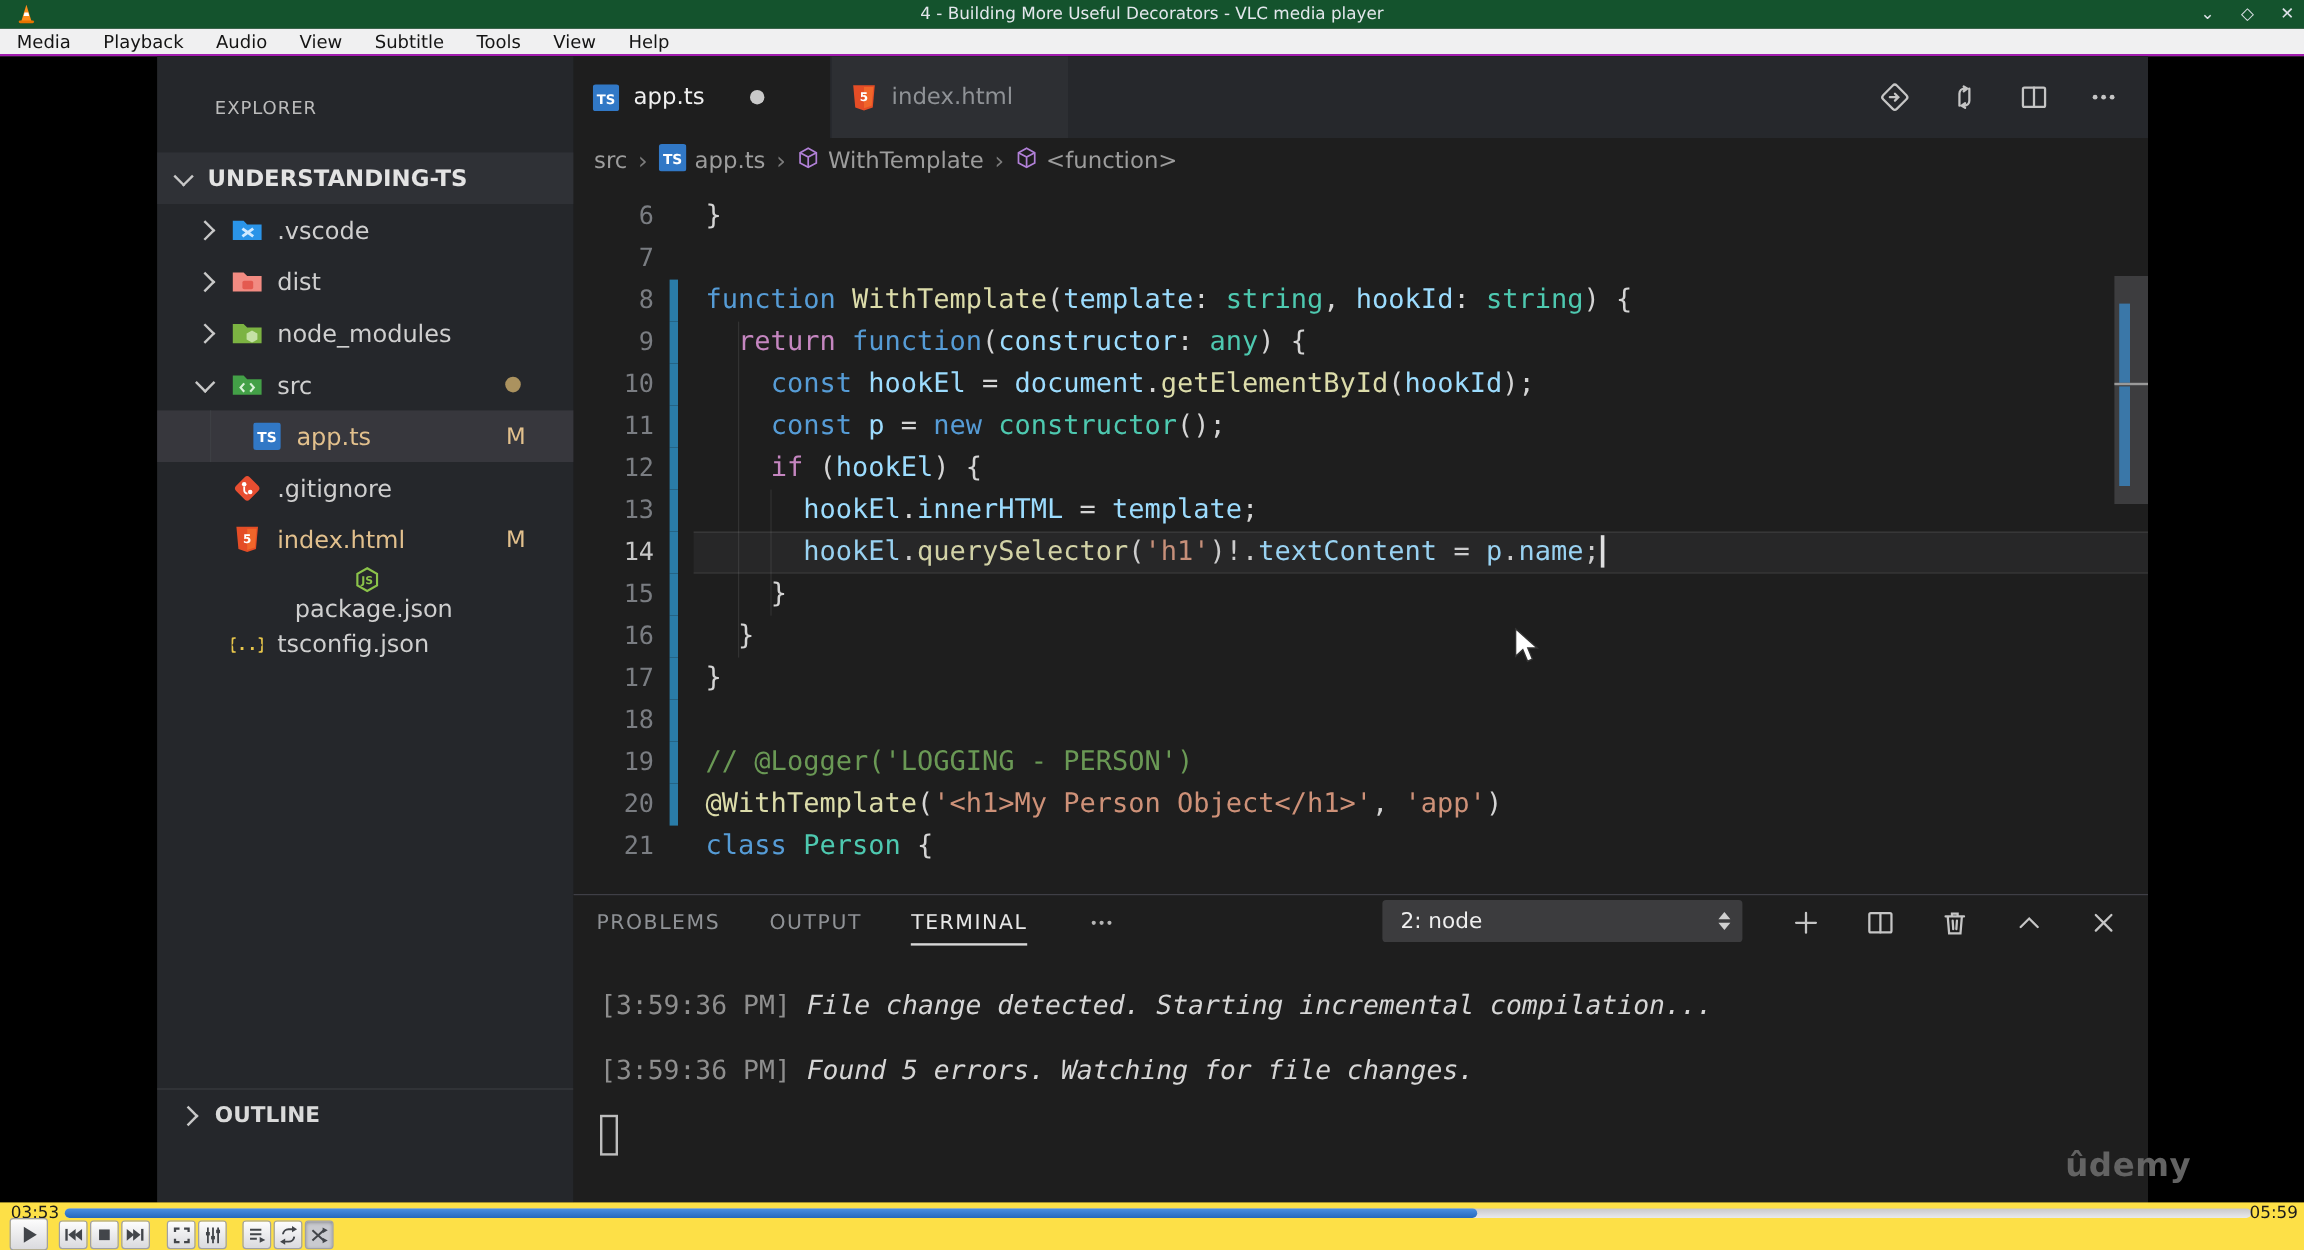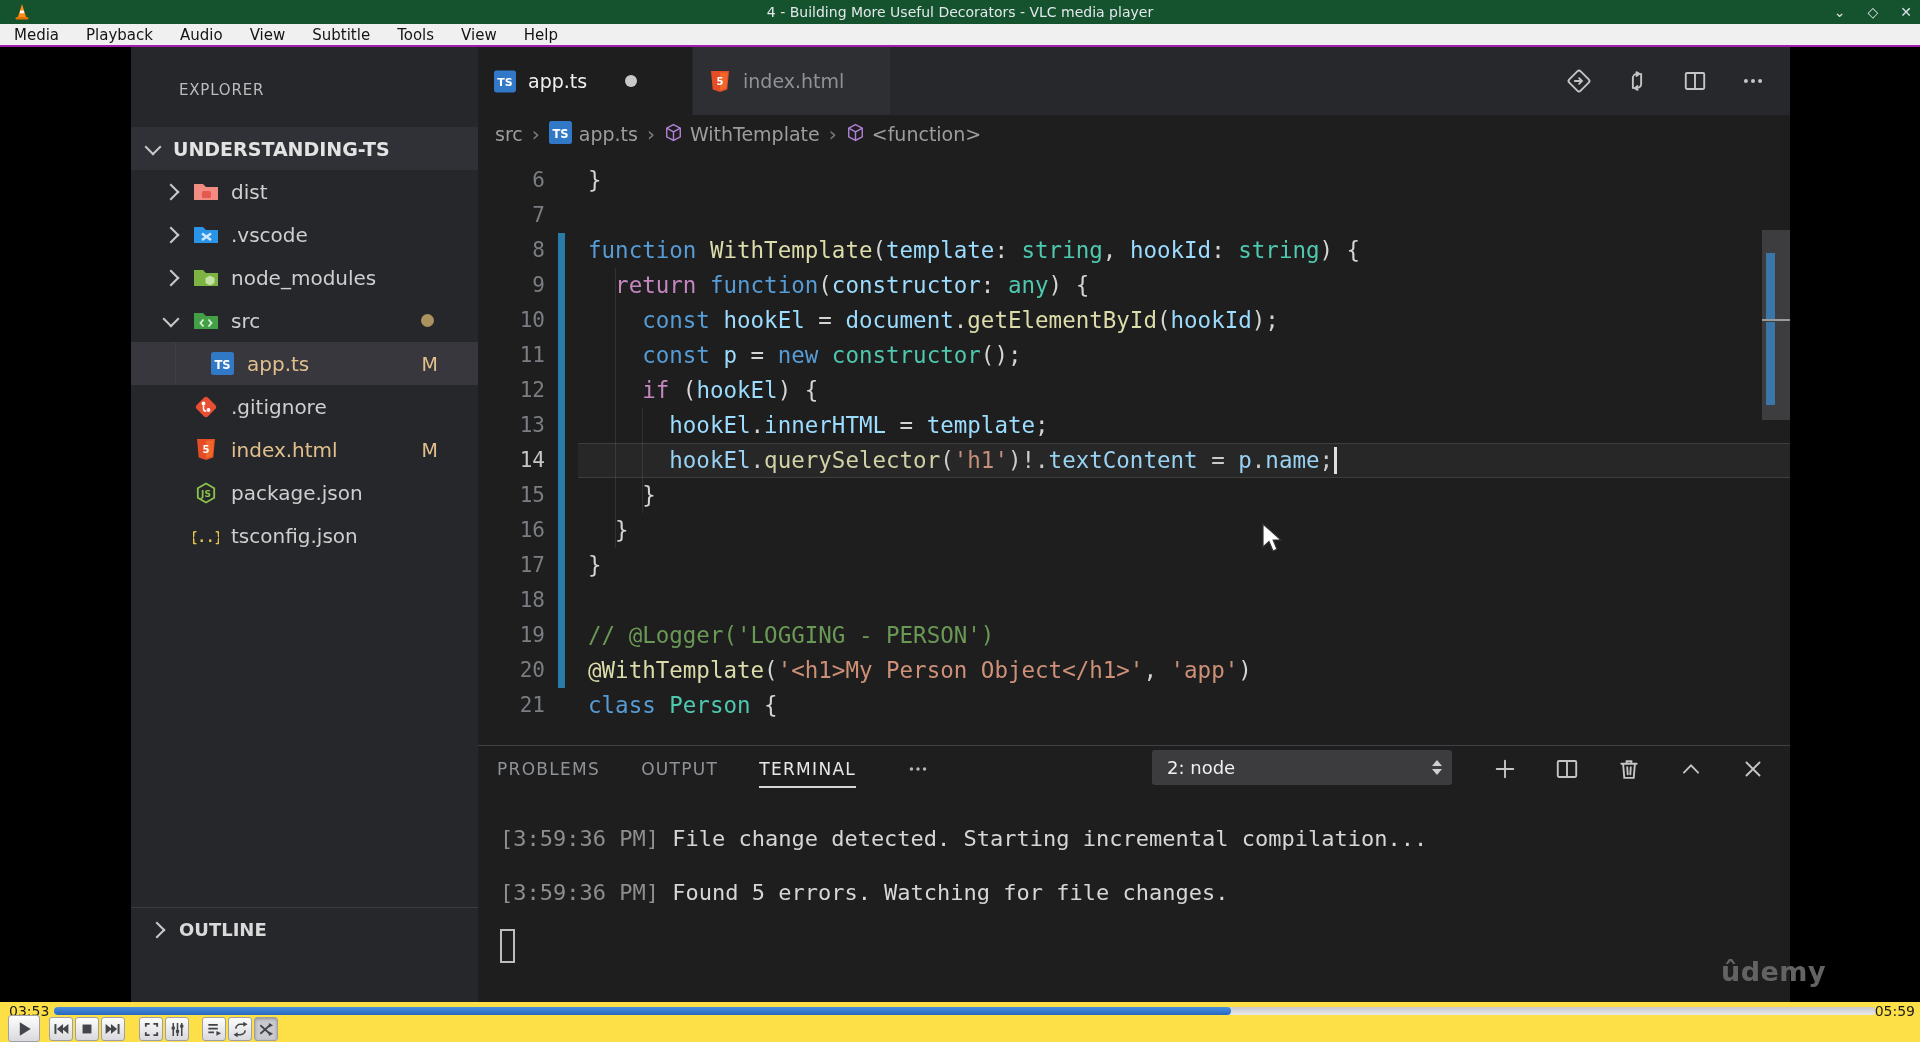--- a/index.html
+++ b/index.html
@@ -84,21 +84,21 @@
   .ptab.active::after{content:'';position:absolute;left:0;right:0;bottom:4px;height:2px;background:#d7d7d7;}
   .pmore{margin-left:8px;}
   .pdrop{position:absolute;left:674px;top:4px;width:300px;height:35px;background:#3c3c3e;border-radius:3px;color:#efefef;font-size:18px;display:flex;align-items:center;padding-left:15px;box-sizing:border-box;}
   .pdrop .arrows{position:absolute;right:10px;display:flex;flex-direction:column;gap:3px;}
   .pdrop .arrows i{width:0;height:0;border-left:5px solid transparent;border-right:5px solid transparent;}
   .pdrop .arrows i.up{border-bottom:6px solid #cfcfcf;}
   .pdrop .arrows i.dn{border-top:6px solid #cfcfcf;}
   .pactions{position:absolute;right:24px;top:0;height:46px;display:flex;align-items:center;gap:36px;}
   .termlines{position:absolute;left:22px;top:75px;font-family:"DejaVu Sans Mono","Liberation Mono",monospace;font-size:22px;}
   .tline{height:54px;line-height:36px;white-space:pre;}
-  .ttime{color:#8e8e8e;} .tmsg{color:#d6d6d6;}
+  .ttime{color:#8e8e8e;} .tmsg{color:#d6d6d6;font-style:italic;}
   .tcursor{position:absolute;left:22px;top:183px;width:15px;height:34px;border:2px solid #bdbdbd;box-sizing:border-box;}
   .watermark{position:absolute;left:1243px;top:210px;color:#636363;font-size:27px;font-weight:bold;letter-spacing:.5px;}
 
   
   .mouse{position:absolute;left:1262px;top:476px;width:22px;height:32px;pointer-events:none;}
 
   
   .controls{position:absolute;left:0;top:1002px;width:1920px;height:40px;background:#fde047;}
   .t-elapsed{position:absolute;left:9px;top:1px;font-size:14px;color:#1c1c1c;}
   .t-total{position:absolute;right:5px;top:1px;font-size:14px;color:#1c1c1c;}
@@ -149,37 +149,37 @@
           <span class="chev d"></span>
           <span>UNDERSTANDING-TS</span>
         </div>
         <div class="tree">
             <div class="trow" style="padding-left: 14px;">
               <span class="chevslot">
                 <span class="chev r"></span>
               </span>
               <span class="ficon">
                 <svg width="26" height="22" viewBox="0 0 26 22">
+                  <path d="M1 3h9l3 3h12v13H1z" fill="#2a94e8"></path>
+                  <path d="M9 9.5l9 6.5m0-6.5L9 16" stroke="#cfe9ff" stroke-width="2.4"></path>
+                </svg>
+              </span>
+              <span class="tlabel">.vscode</span>
+            </div>
+            <div class="trow" style="padding-left: 14px;">
+              <span class="chevslot">
+                <span class="chev r"></span>
+              </span>
+              <span class="ficon">
+                <svg width="26" height="22" viewBox="0 0 26 22">
                   <path d="M1 3h9l3 3h12v13H1z" fill="#f28b82"></path>
                   <rect x="9" y="10" width="9" height="7" rx="1.5" fill="#e45a50"></rect>
                 </svg>
               </span>
               <span class="tlabel">dist</span>
-            </div>
-            <div class="trow" style="padding-left: 14px;">
-              <span class="chevslot">
-                <span class="chev r"></span>
-              </span>
-              <span class="ficon">
-                <svg width="26" height="22" viewBox="0 0 26 22">
-                  <path d="M1 3h9l3 3h12v13H1z" fill="#2a94e8"></path>
-                  <path d="M9 9.5l9 6.5m0-6.5L9 16" stroke="#cfe9ff" stroke-width="2.4"></path>
-                </svg>
-              </span>
-              <span class="tlabel">.vscode</span>
             </div>
             <div class="trow" style="padding-left: 14px;">
               <span class="chevslot">
                 <span class="chev r"></span>
               </span>
               <span class="ficon">
                 <svg width="26" height="22" viewBox="0 0 26 22">
                   <path d="M1 3h9l3 3h12v13H1z" fill="#7cb342"></path>
                   <polygon points="17,8.5 21.5,11 21.5,16 17,18.5 12.5,16 12.5,11" fill="#c5e1a5"></polygon>
                 </svg>
@@ -229,21 +229,21 @@
               <span class="ficon">
                 <svg width="22" height="23" viewBox="0 0 22 23">
                   <path d="M2 1h18l-1.7 18.5L11 22l-7.3-2.5z" fill="#e44d26"></path>
                   <path d="M11 2.6h7.8l-1.4 15.6L11 20.3z" fill="#f1662a"></path>
                   <text x="11" y="14.5" font-size="10" font-weight="bold" fill="#fff" text-anchor="middle" font-family="DejaVu Sans,sans-serif">5</text>
                 </svg>
               </span>
               <span class="tlabel gold">index.html</span>
               <span class="badge">M</span>
             </div>
-            <div class="trow" style="padding-left: 14px;">
+            <div class="trow" style="padding-left: 14px; flex-direction: column;">
               <span class="chevslot"></span>
               <span class="ficon">
                 <svg width="24" height="24" viewBox="0 0 24 24">
                   <polygon points="12,2.5 20.2,7.2 20.2,16.8 12,21.5 3.8,16.8 3.8,7.2" fill="none" stroke="#8bc34a" stroke-width="1.8"></polygon>
                   <text x="12" y="15.8" font-size="9" font-weight="bold" fill="#8bc34a" text-anchor="middle" font-family="DejaVu Sans,sans-serif">JS</text>
                 </svg>
               </span>
               <span class="tlabel">package.json</span>
             </div>
             <div class="trow" style="padding-left: 14px;">

